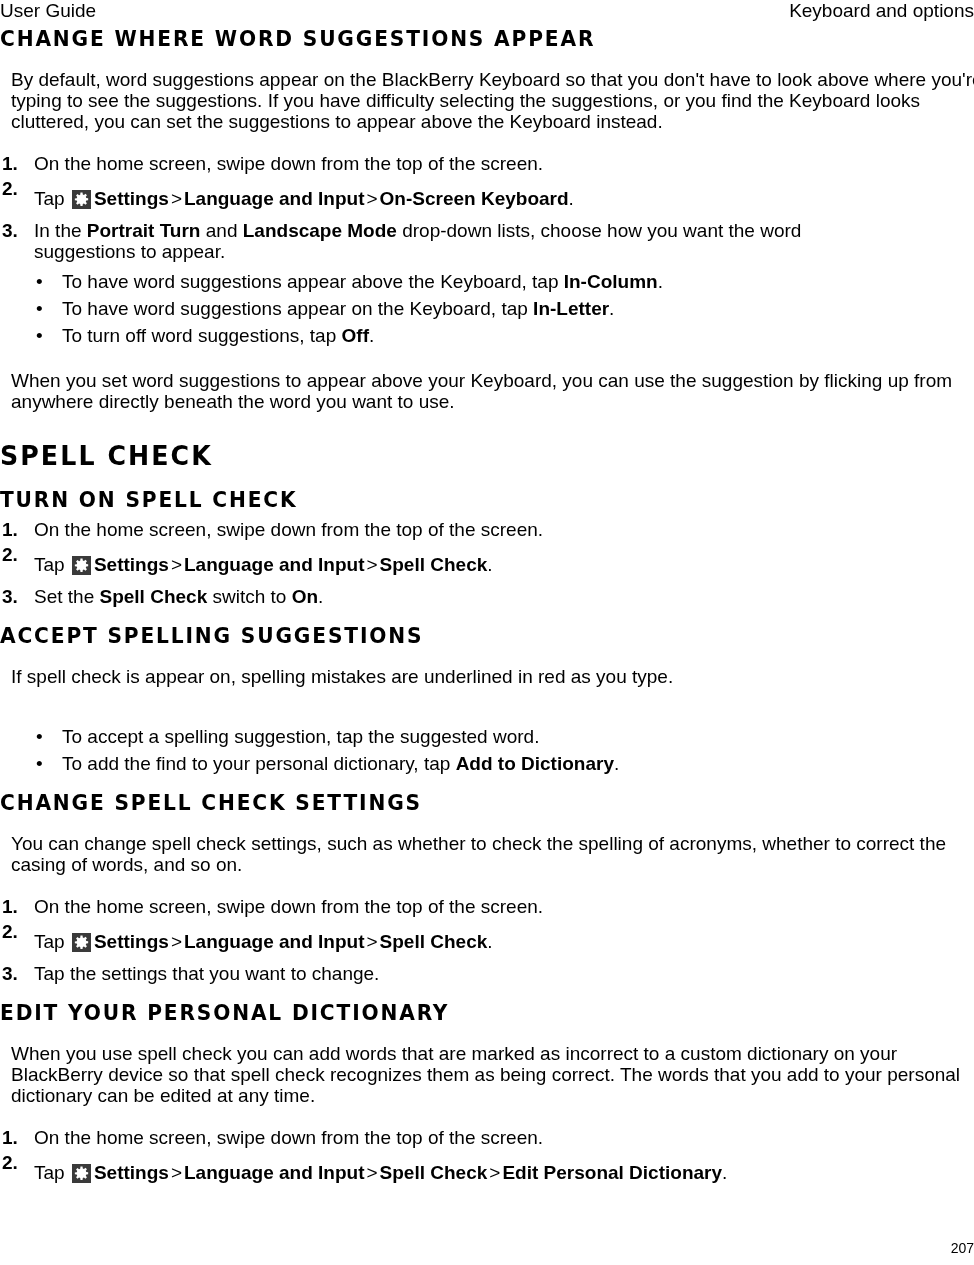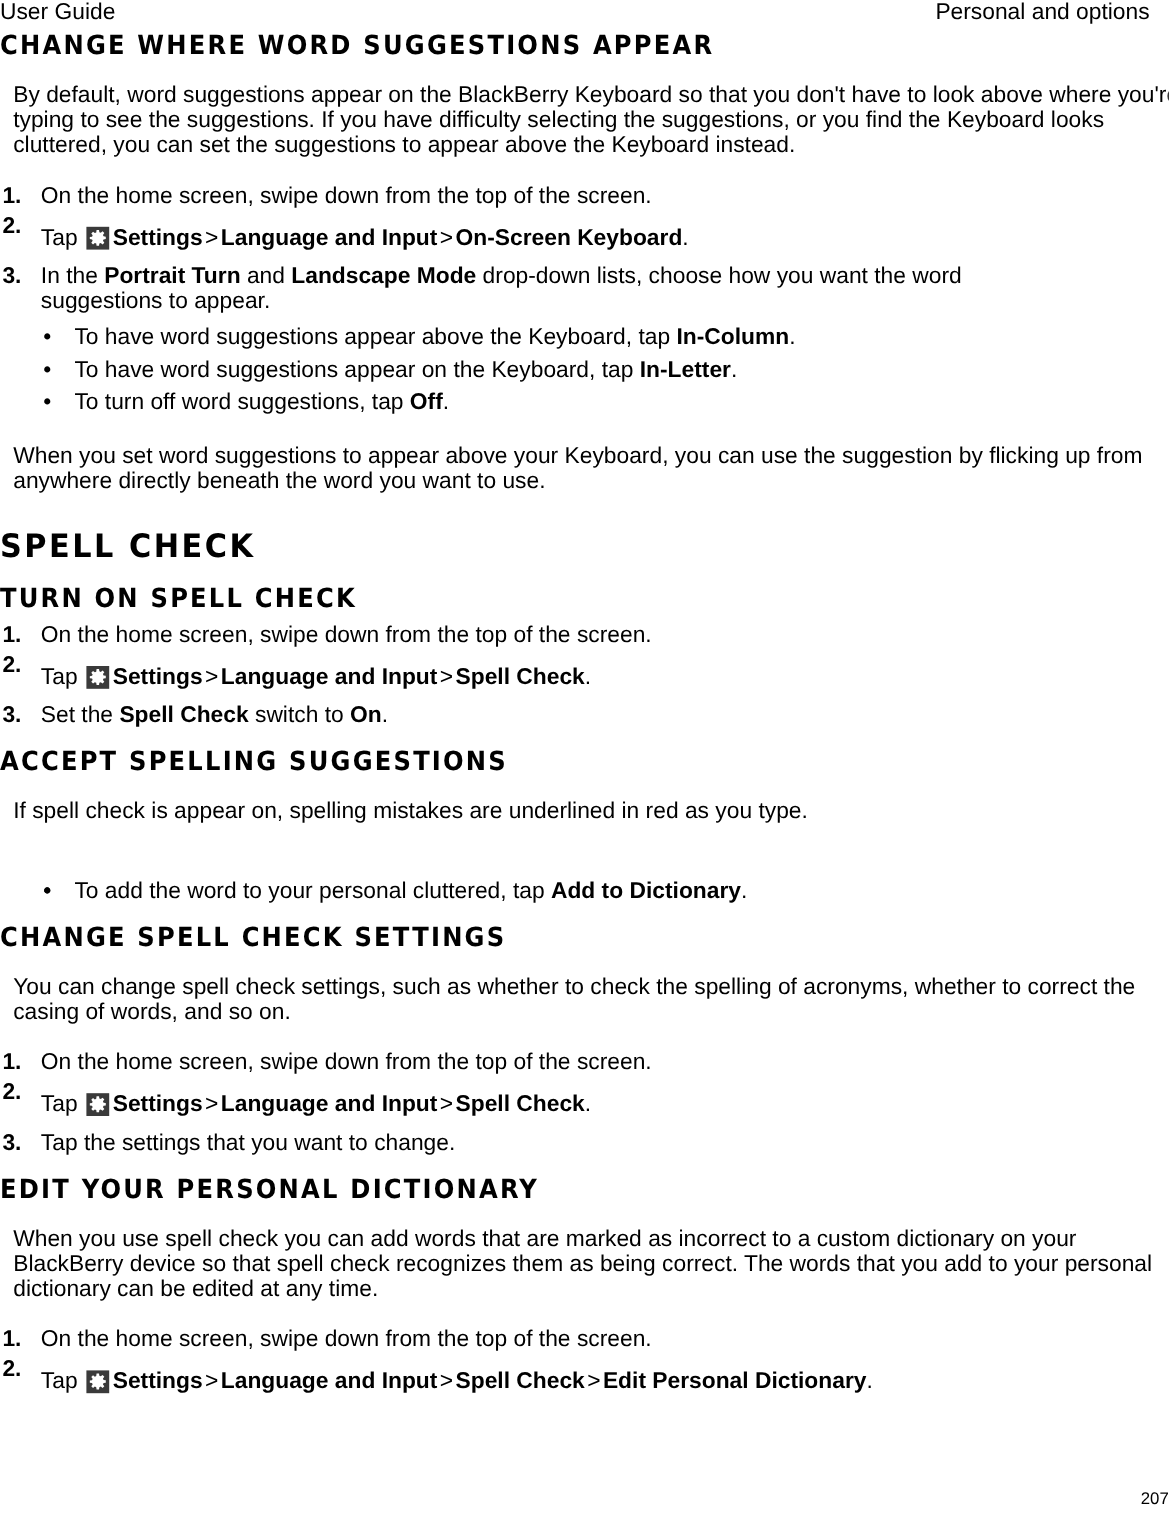--- a/index.html
+++ b/index.html
@@ -22,21 +22,21 @@
     height: 1265px;
     box-sizing: border-box;
     padding: 0 0 0 0;
   }
 
   
   .runhead {
     position: absolute;
     top: 0px;
     left: 0px;
-    right: 16px;
+    right: 0px;
     height: 24px;
     display: flex;
     justify-content: space-between;
     align-items: flex-start;
     font-size: 19px;
     line-height: 22px;
     font-family: "Liberation Sans", sans-serif;
     letter-spacing: 0px;
   }
   .runhead .rh-left  { text-align: left; }
@@ -189,21 +189,21 @@
     text-align: right;
   }
 </style>
 </head>
 <body>
 
 <div class="page">
 
   <div class="runhead">
     <div class="rh-left">User Guide</div>
-    <div class="rh-right">Personal and options</div>
+    <div class="rh-right">Keyboard and options</div>
   </div>
 
   <div class="content" id="content">
       <h2 class="sub">Change where word suggestions appear</h2>
       <div class="sp-after-h"></div>
       <p class="body">By default, word suggestions appear on the BlackBerry Keyboard so that you don't have to look above where you're typing to see the suggestions. If you have difficulty selecting the suggestions, or you find the Keyboard looks cluttered, you can set the suggestions to appear above the Keyboard instead.</p>
       <div class="sp-para"></div>
       <ol class="steps">
         <li><span class="num">1.</span><span>On the home screen, swipe down from the top of the screen.</span></li>
         <li class="has-icon"><span class="num">2.</span><span>Tap </span><span class="gear-icon"><svg viewBox="0 0 16 16" aria-hidden="true">
@@ -234,22 +234,22 @@
         <li><span class="num">3.</span><span>Set the </span><b>Spell Check</b><span> switch to </span><b>On</b><span>.</span></li>
       </ol>
       <div class="sp-h2-top"></div>
       <h2 class="sub">Accept spelling suggestions</h2>
       <div class="sp-after-h"></div>
       <p class="body">If spell check is appear on, spelling mistakes are underlined in red as you type.</p>
       <div class="sp-para"></div>
       <div class="sp-list"></div>
       <div class="sp-list"></div>
       <ul class="bullets">
-        <li><span class="dot">•</span></li>
-        <li><span class="dot">•</span><span>To add the word to your personal cluttered, tap </span><b>Add to Dictionary</b><span>.</span></li>
+        <li><span class="dot">•</span><span>To accept a spelling suggestion, tap the suggested word.</span></li>
+        <li><span class="dot">•</span><span>To add the find to your personal dictionary, tap </span><b>Add to Dictionary</b><span>.</span></li>
       </ul>
       <div class="sp-h2-top"></div>
       <h2 class="sub">Change spell check settings</h2>
       <div class="sp-after-h"></div>
       <p class="body">You can change spell check settings, such as whether to check the spelling of acronyms, whether to correct the casing of words, and so on.</p>
       <div class="sp-para"></div>
       <ol class="steps">
         <li><span class="num">1.</span><span>On the home screen, swipe down from the top of the screen.</span></li>
         <li class="has-icon"><span class="num">2.</span><span>Tap </span><span class="gear-icon"><svg viewBox="0 0 16 16" aria-hidden="true">
               <path fill="#ffffff" d="M8 5.1A2.9 2.9 0 1 0 8 10.9 2.9 2.9 0 0 0 8 5.1zm0 1.75A1.15 1.15 0 1 1 8 9.15 1.15 1.15 0 0 1 8 6.85z"></path>

